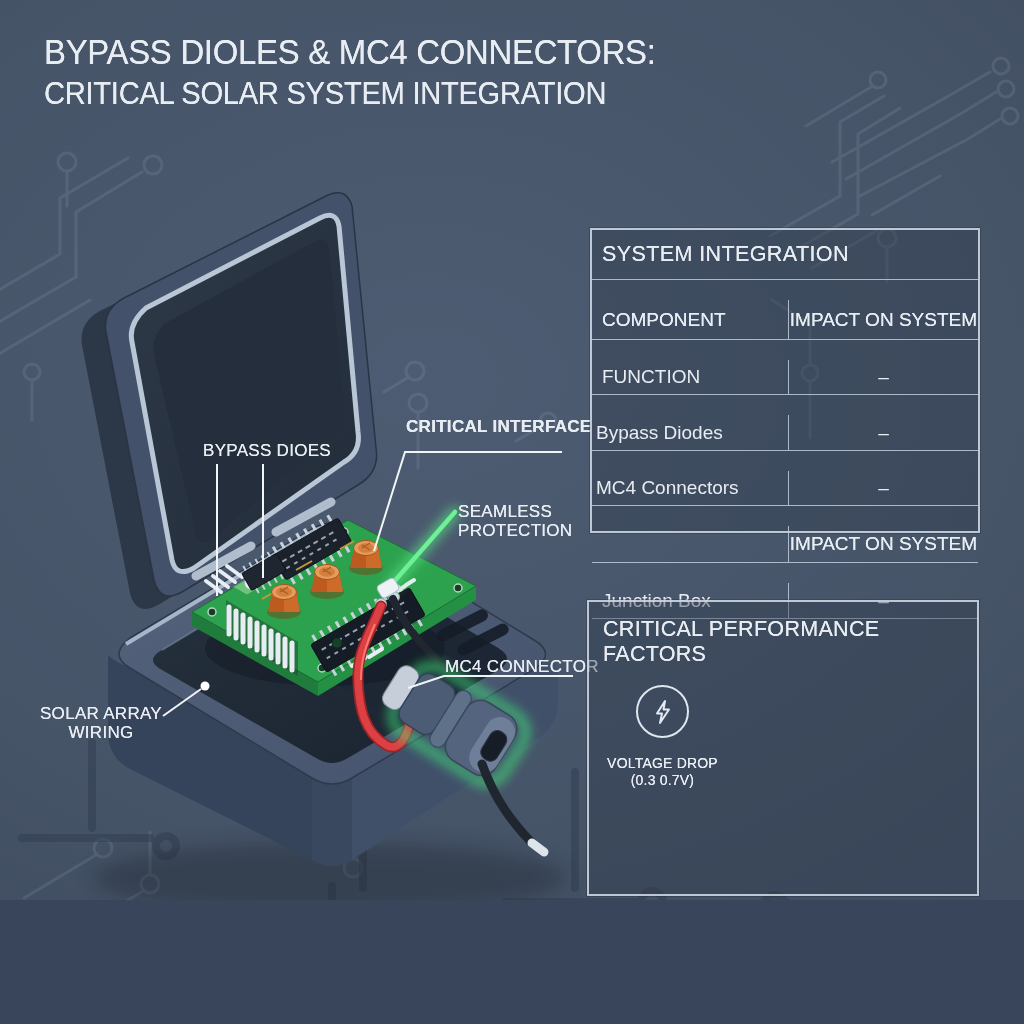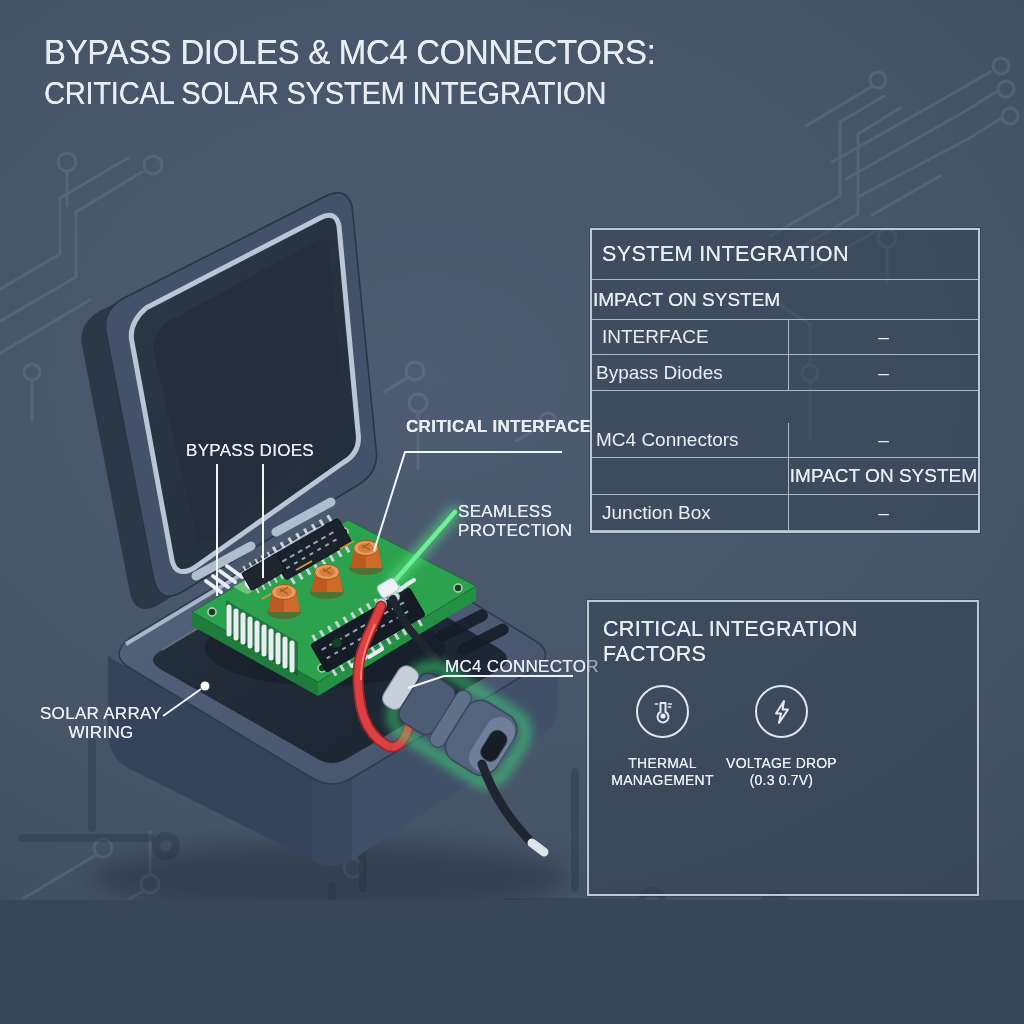--- a/index.html
+++ b/index.html
@@ -10,21 +10,21 @@
   .abs{position:absolute;}
   
   .title{left:44px;top:34px;transform:scaleX(.94);transform-origin:0 0;
          text-shadow:0 0 .6px #e8edf3;letter-spacing:-.3px;line-height:1;}
   .title .l1{font-size:35px;}
   .title .l2{font-size:31px;margin-top:9px;}
   
   .callout{font-size:17px;letter-spacing:.3px;text-shadow:0 0 .5px #eef2f7;white-space:pre-line;line-height:19px;}
   
   .panel{box-sizing:border-box;border:2px solid rgba(208,218,230,.88);
-         background:rgba(47,59,76,.42);box-shadow:0 0 0 1px rgba(20,28,40,.25);}
+         background:rgba(47,59,76,.42);box-shadow:0 0 0 1px rgba(20,28,40,.25);gap:20px;}
   #panel-integration{left:590px;top:228px;width:390px;height:305px;display:flex;flex-direction:column;}
   .t-row{display:flex;box-sizing:border-box;border-bottom:1.4px solid rgba(200,212,226,.8);flex:0 0 auto;}
   .t-row:last-child{border-bottom:none;flex:1 1 auto;}
   .t-cell{box-sizing:border-box;display:flex;align-items:center;font-size:19px;
           padding-left:10px;overflow:hidden;white-space:nowrap;}
   .t-left{width:51%;border-right:1.4px solid rgba(200,212,226,.8);}
   .t-right{width:49%;justify-content:center;padding-left:0;}
   .t-title{font-size:21.5px;letter-spacing:.4px;text-shadow:0 0 .6px #e8edf3;}
   .t-head{text-shadow:0 0 .5px #e8edf3;}
   .t-indent{padding-left:4px;}
@@ -291,74 +291,63 @@
       <path d="M163,716 L201,689"></path>
       <circle cx="205" cy="686" r="4.5" fill="#ffffff" stroke="none"></circle>
     </g>
   </svg>
 
   <div class="abs title">
     <div class="l1">BYPASS DIOLES &amp; MC4 CONNECTORS:</div>
     <div class="l2">CRITICAL SOLAR SYSTEM INTEGRATION</div>
   </div>
 
-  <div class="abs callout" style="left:186px;top:441px;">BYPASS DIOES</div>
+  <div class="abs callout" style="left:203px;top:441px;">BYPASS DIOES</div>
   <div class="abs callout" style="left:406px;top:417px;font-weight:bold;">CRITICAL INTERFACE</div>
   <div class="abs callout" style="left:458px;top:502px;">SEAMLESS
 PROTECTION</div>
   <div class="abs callout" style="left:445px;top:657px;">MC4 CONNECTOR</div>
   <div class="abs callout" style="left:36px;top:704px;width:130px;text-align:center;">SOLAR ARRAY
 WIRING</div>
 
   <div class="abs panel" id="panel-integration">
     <div class="t-row" style="height:50px;">
       <div class="t-cell t-title" style="width:100%;">SYSTEM INTEGRATION</div>
     </div>
     <div class="t-row" style="height:40px;">
+      <div class="t-cell t-left t-head">COMPONENT</div>
       <div class="t-cell t-right t-head">IMPACT ON SYSTEM</div>
     </div>
     <div class="t-row" style="height:35px;">
-      <div class="t-cell t-left">INTERFACE</div>
+      <div class="t-cell t-left">FUNCTION</div>
       <div class="t-cell t-right">–</div>
     </div>
     <div class="t-row" style="height:36px;">
       <div class="t-cell t-left t-indent">Bypass Diodes</div>
       <div class="t-cell t-right">–</div>
     </div>
-    <div class="t-row" style="height:35px;margin-top:32px;">
+    <div class="t-row" style="height:35px;">
       <div class="t-cell t-left t-indent">MC4 Connectors</div>
       <div class="t-cell t-right">–</div>
     </div>
     <div class="t-row" style="height:37px;">
       <div class="t-cell t-left"></div>
       <div class="t-cell t-right t-head">IMPACT ON SYSTEM</div>
     </div>
     <div class="t-row" style="height:36px;text-align:center;">
       <div class="t-cell t-left">Junction Box</div>
       <div class="t-cell t-right">–</div>
     </div>
     <div class="t-row"></div>
   </div>
 
   <div class="abs panel" id="panel-performance">
-    <div class="perf-title">CRITICAL INTEGRATION FACTORS</div>
+    <div class="perf-title">CRITICAL PERFORMANCE FACTORS</div>
     <div class="factors">
 
-      <div class="factor">
-        <div class="f-circle">
-          <svg width="30" height="30" viewBox="0 0 30 30" fill="none" stroke="#e3eaf1" stroke-width="2" stroke-linecap="round">
-            <path d="M12.5,6 V15 a5.5,5.5 0 1 0 5,0 V6 Z" stroke-linejoin="round"></path>
-            <circle cx="15" cy="19" r="2.6" fill="#e3eaf1" stroke="none"></circle>
-            <path d="M20.5,7 h3 M20.5,10 h2.2" stroke-width="1.6"></path>
-            <path d="M9.5,7 h-2" stroke-width="1.6"></path>
-          </svg>
-        </div>
-        <div class="f-label">THERMAL
-MANAGEMENT</div>
-      </div>
 
 
       <div class="factor">
         <div class="f-circle">
           <svg width="30" height="30" viewBox="0 0 30 30" fill="none" stroke="#e3eaf1" stroke-width="2" stroke-linejoin="round">
             <path d="M17,4 L9,16.5 H14 L12,26 L21,12.5 H15.5 Z"></path>
           </svg>
         </div>
         <div class="f-label">VOLTAGE DROP
 (0.3 0.7V)</div>

